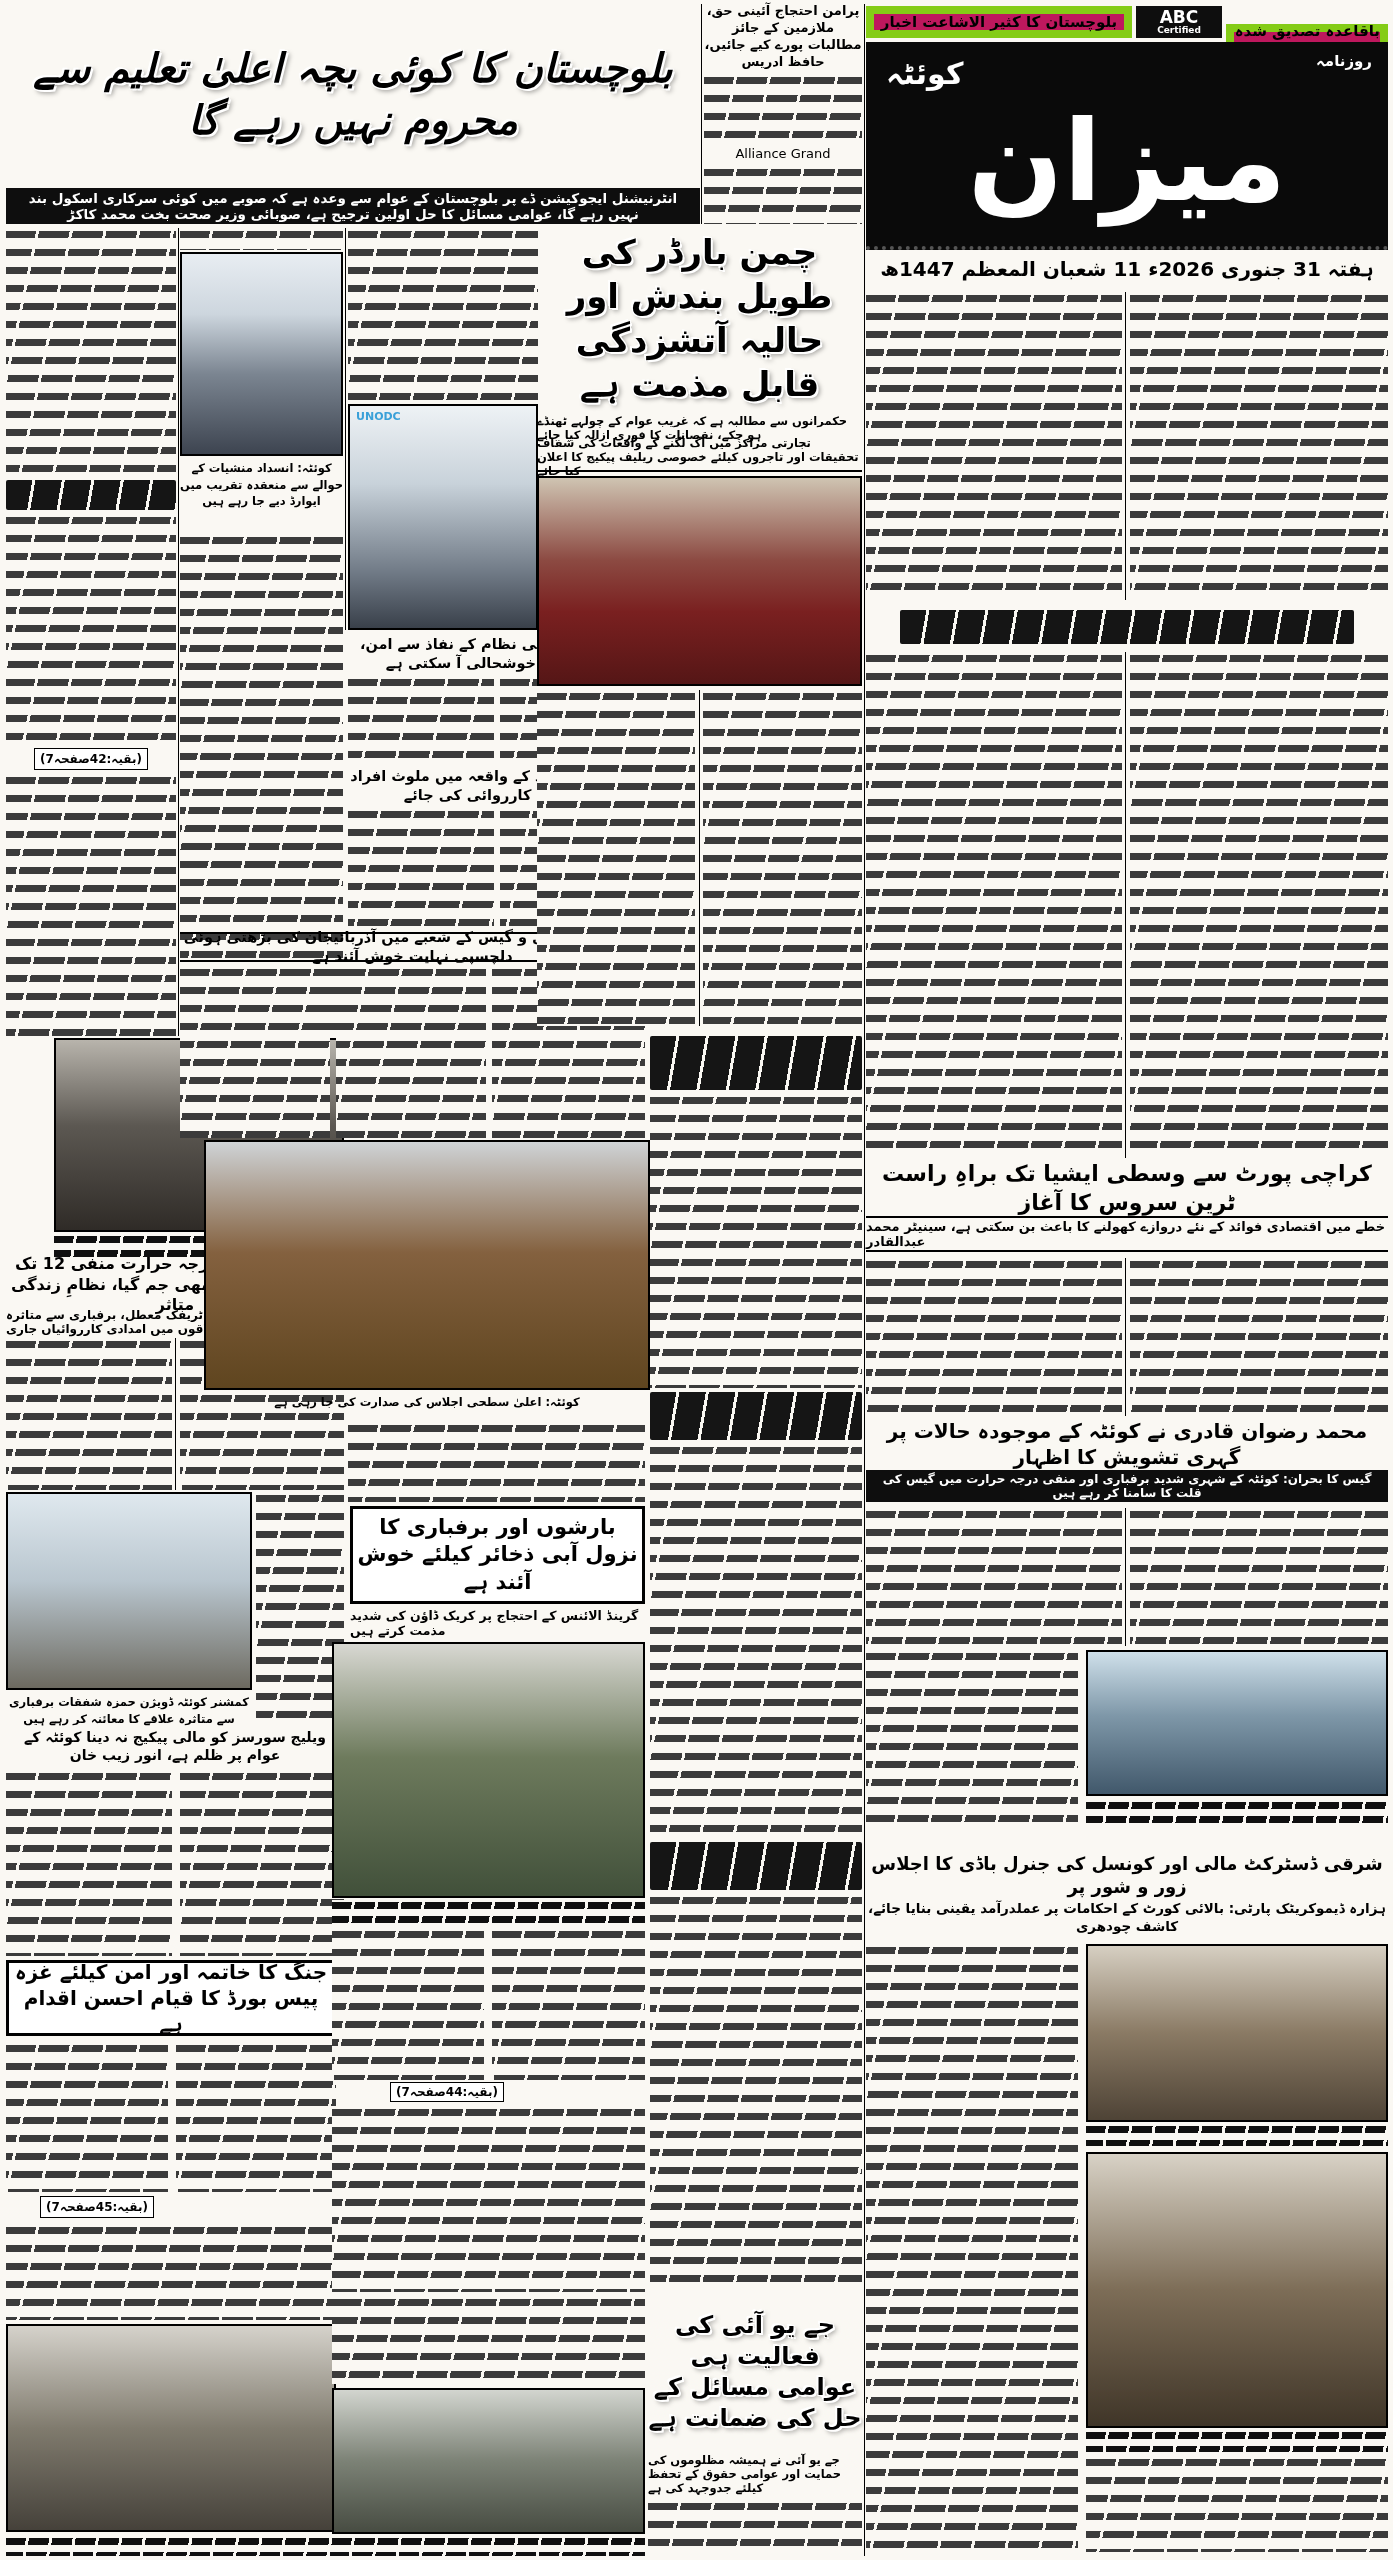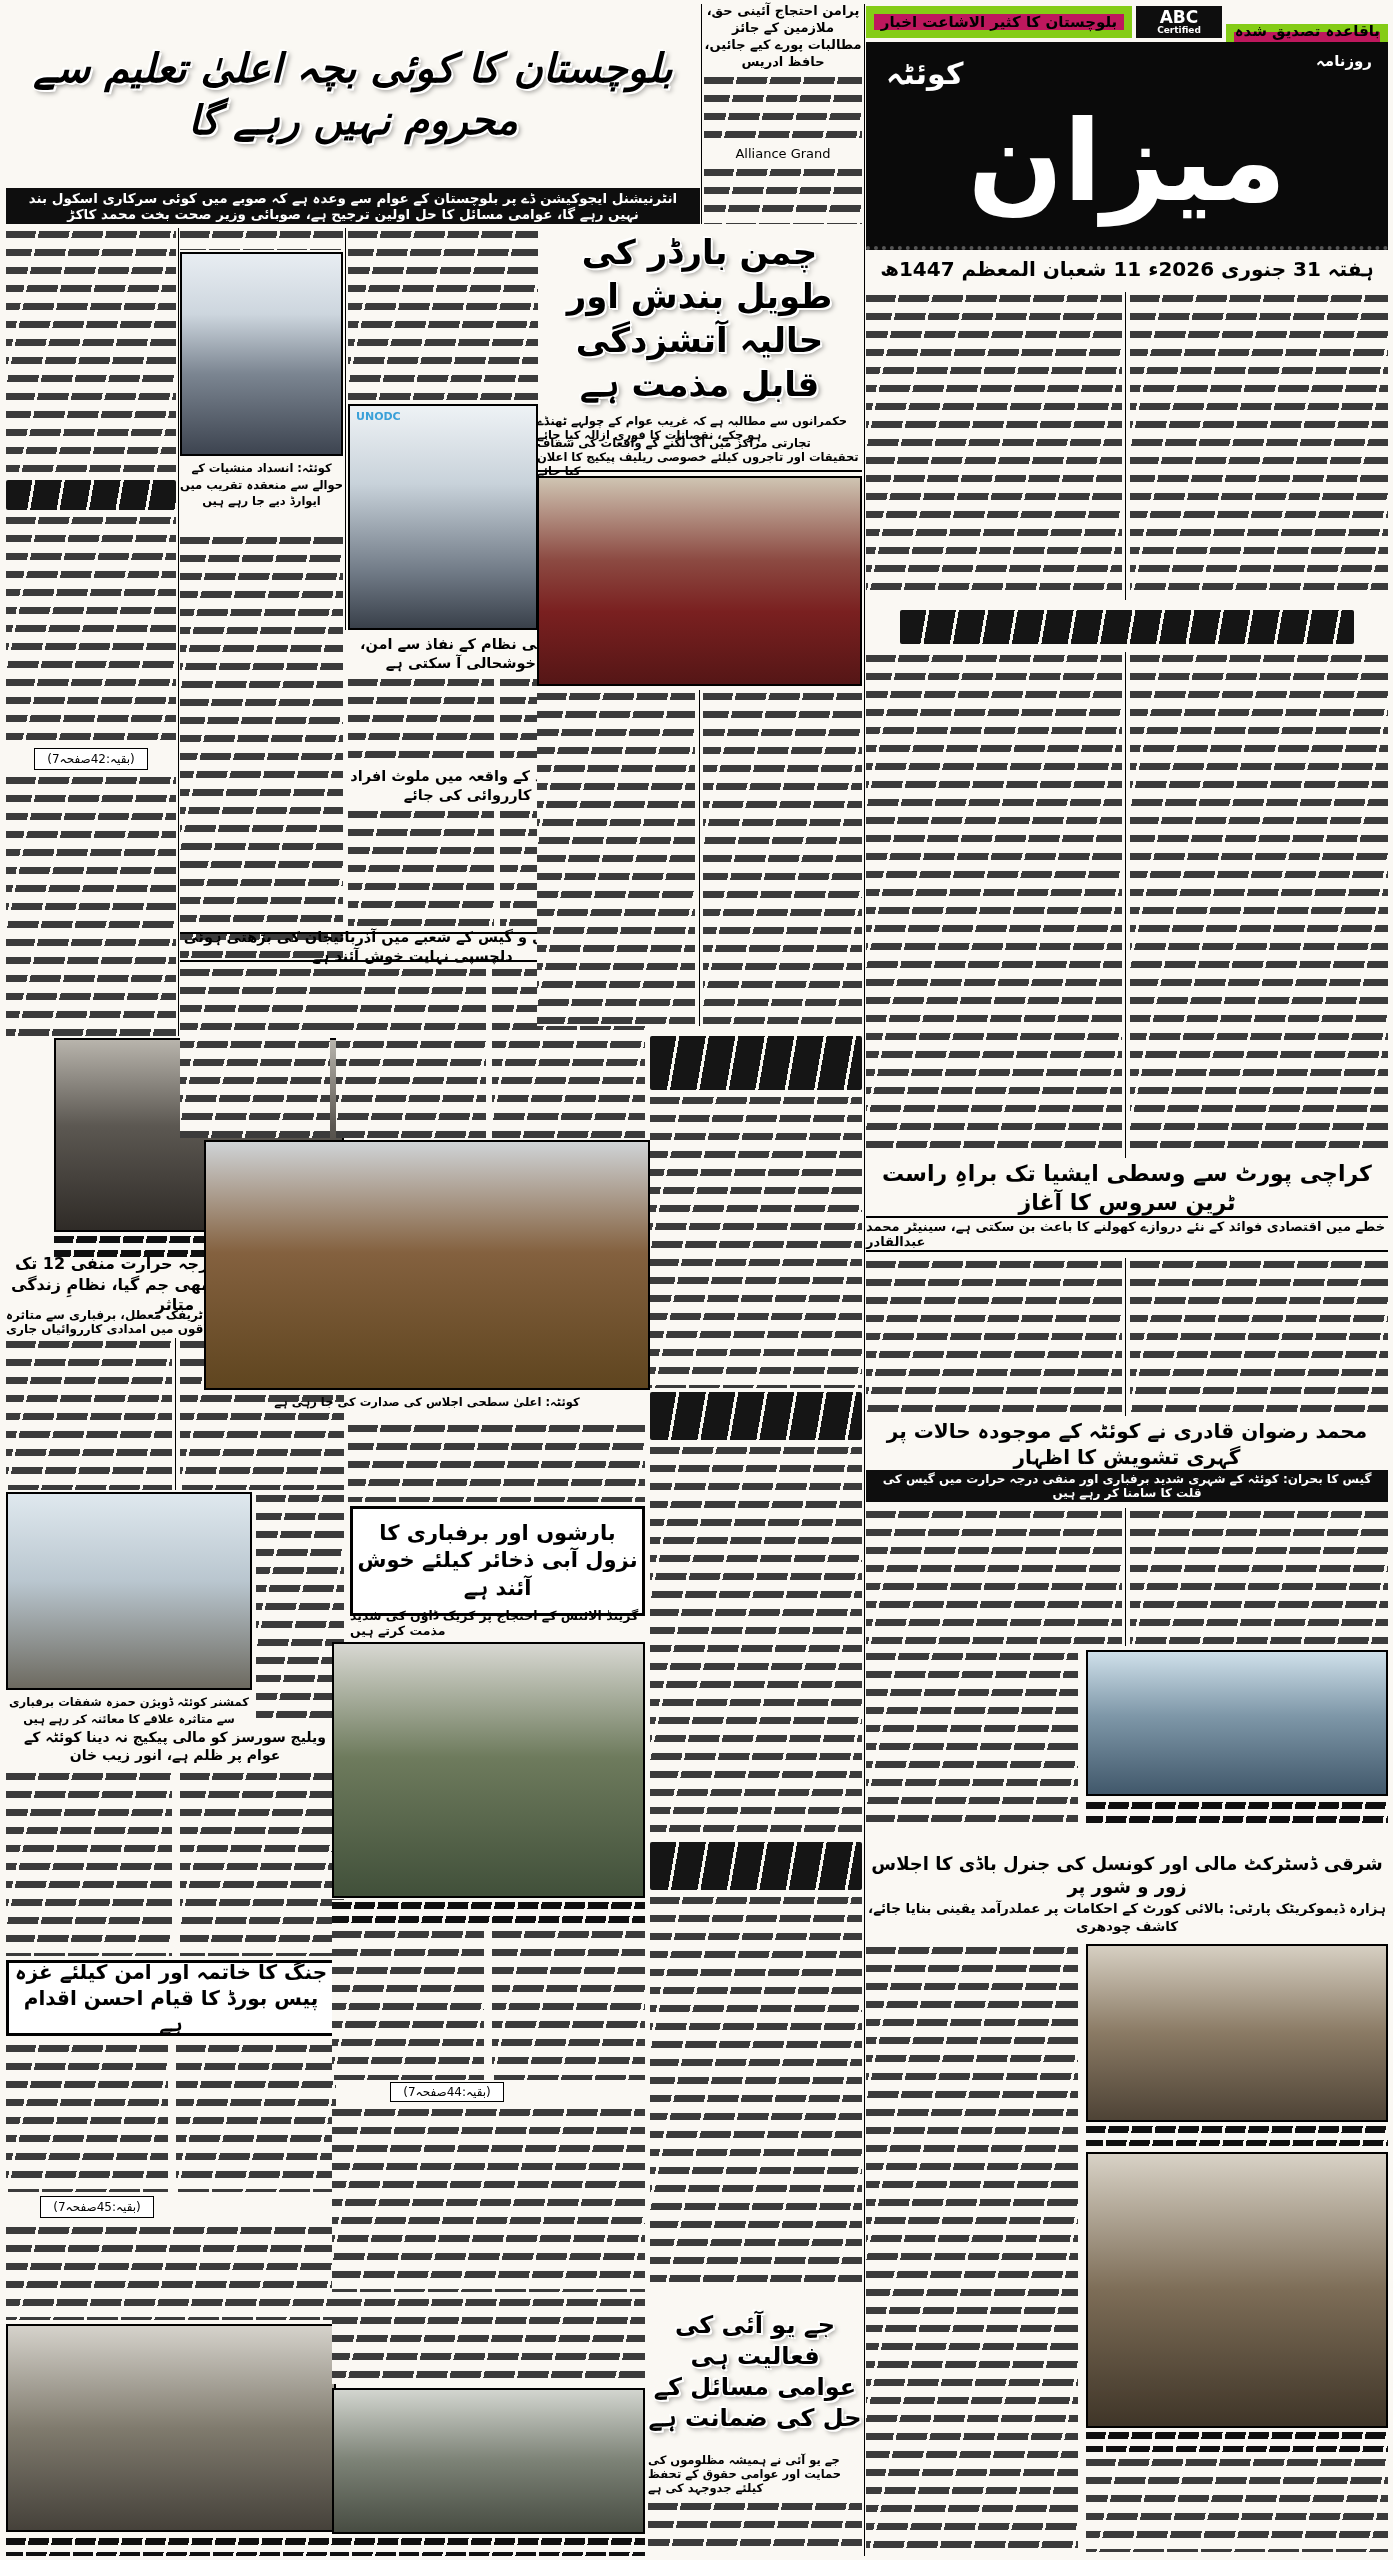--- a/index.html
+++ b/index.html
@@ -12,21 +12,21 @@
   .boxed{border:3px solid #000;background:#fff;}
   .tx{background:
       repeating-linear-gradient(102deg,rgba(250,248,243,0) 0 30px,#faf8f3 30px 33px),
       repeating-linear-gradient(to bottom,#faf8f3 0 3px,#3b3b3b 3px 10px,#faf8f3 10px 18px);}
   .cap{background:
       repeating-linear-gradient(100deg,rgba(250,248,243,0) 0 20px,#faf8f3 20px 23px),
       repeating-linear-gradient(to bottom,#faf8f3 0 2px,#101010 2px 9px,#faf8f3 9px 14px);}
   .hbar{background:repeating-linear-gradient(100deg,#151515 0 26px,#faf8f3 26px 29px);border-radius:2px;}
   .ph{border:2px solid #000;}
   .vline{background:#000;width:1px;}
-  .cont{font-size:12px;font-weight:400;border:1px solid #000;display:flex;align-items:center;justify-content:center;background:#fff;}
+  .cont{font-size:12px;font-weight:700;border:1px solid #000;display:flex;align-items:center;justify-content:center;background:#fff;}
   .cert{border:8px solid #84cc16;background:#be185d;font-weight:700;display:flex;align-items:center;justify-content:center;font-size:15px;}
   .mast{background:#0a0a0a;color:#fff;border-bottom:4px dotted #555;}
   .caption-text{font-size:11.5px;font-weight:700;text-align:center;line-height:1.45;}
   .sub{font-weight:700;text-align:left;display:flex;align-items:center;justify-content:center;}
 </style>
 </head>
 <body>
 
 <div class="page">
 
@@ -147,21 +147,21 @@
   <div class="abs h" style="left:180px;top:932px;width:465px;height:30px;font-size:14.5px;border-top:2px solid #000;border-bottom:2px solid #000;">پاکستان کے تیل و گیس کے شعبے میں آذربائیجان کی بڑھتی ہوئی دلچسپی نہایت خوش آئند ہے</div>
   <div class="abs tx" style="left:492px;top:966px;width:153px;height:172px;"></div>
   <div class="abs tx" style="left:336px;top:966px;width:150px;height:172px;"></div>
   <div class="abs tx" style="left:180px;top:966px;width:150px;height:172px;"></div>
 
   <div class="abs ph" style="left:204px;top:1140px;width:446px;height:250px;background:linear-gradient(180deg,#cfd3d6 0%,#84613f 45%,#5f451f 100%);"></div>
   <div class="abs caption-text" style="left:204px;top:1394px;width:446px;height:24px;">کوئٹہ: اعلیٰ سطحی اجلاس کی صدارت کی جا رہی ہے</div>
 
   <div class="abs tx" style="left:348px;top:1422px;width:297px;height:80px;"></div>
 
-  <div class="abs h boxed" style="left:350px;top:1506px;width:295px;height:110px;font-size:21px;">بارشوں اور برفباری کا نزول آبی ذخائر کیلئے خوش آئند ہے</div>
+  <div class="abs h boxed" style="left:350px;top:1506px;width:295px;height:98px;font-size:21px;">بارشوں اور برفباری کا نزول آبی ذخائر کیلئے خوش آئند ہے</div>
   <div class="abs sub" style="left:350px;top:1608px;width:295px;height:30px;font-size:12.5px;">گرینڈ الائنس کے احتجاج پر کریک ڈاؤن کی شدید مذمت کرتے ہیں</div>
 
   <div class="abs ph" style="left:332px;top:1642px;width:313px;height:256px;background:linear-gradient(180deg,#d8d8d2 0%,#6e7b5d 45%,#41503a 100%);"></div>
   <div class="abs cap" style="left:332px;top:1900px;width:313px;height:24px;"></div>
 
   <div class="abs tx" style="left:492px;top:1928px;width:153px;height:152px;"></div>
   <div class="abs tx" style="left:332px;top:1928px;width:152px;height:152px;"></div>
   <div class="abs cont" style="left:390px;top:2082px;width:114px;height:20px;">(بقیہ:44صفحہ7)</div>
   <div class="abs tx" style="left:332px;top:2106px;width:313px;height:186px;"></div>
   <div class="abs tx" style="left:332px;top:2296px;width:313px;height:88px;"></div>

